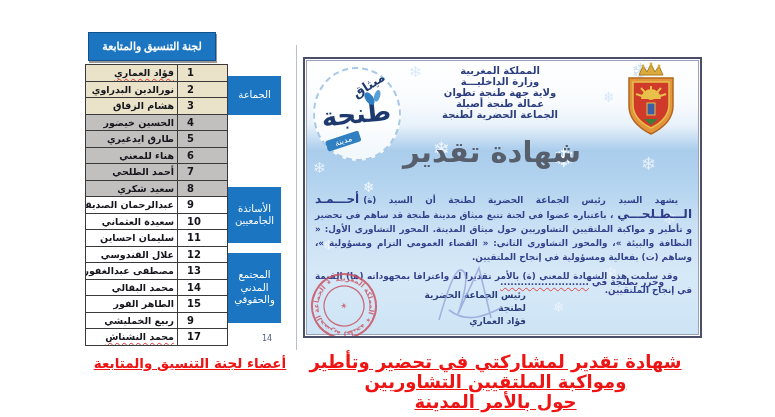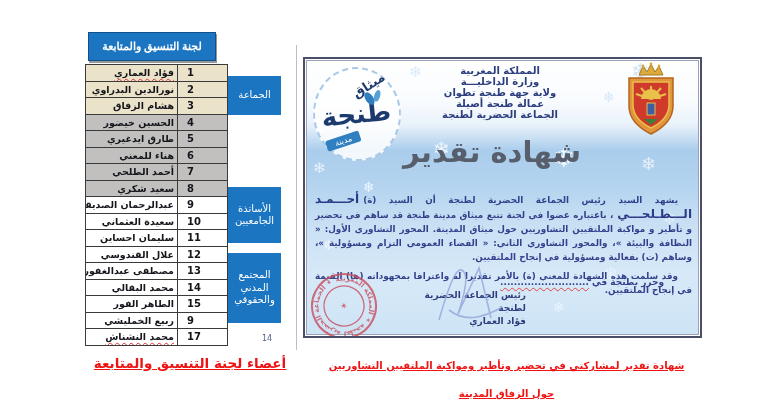--- a/index.html
+++ b/index.html
@@ -23,21 +23,21 @@
   .gbox{position:absolute;left:228px;width:53px;background:#1b75c0;color:#fff;direction:rtl;
         display:flex;align-items:center;justify-content:center;text-align:center;
         font-size:10px;line-height:1.25;padding:2px;box-sizing:border-box;}
   .gbox1{top:76px;height:39px;}
   .gbox2{top:123px;height:55px;}
   .gbox3{top:187px;height:56px;}
   .gbox4{top:253px;height:70px;}
   .pagenum{position:absolute;left:262px;top:334px;font-size:8px;color:#55608a;}
   .caption{color:#ef1414;font-weight:bold;direction:rtl;text-align:center;text-decoration:underline;}
   .caption-left{position:absolute;left:45px;top:355px;width:290px;font-size:13.5px;}
-  .caption-right{position:absolute;left:304px;top:352px;width:405px;font-size:10px;line-height:28px;}
+  .caption-right{position:absolute;left:293px;top:352px;width:405px;font-size:18px;line-height:20px;}
 
   
   .scan-edge{position:absolute;left:296px;top:45px;width:1px;height:305px;background:#b9bec8;}
   .cert{position:absolute;left:303px;top:57px;width:399px;height:281px;box-sizing:border-box;
         border:2px solid #4a4e68;box-shadow:inset 0 0 0 1px #ffffff,inset 0 0 0 2px #9ba1bb;
         background:linear-gradient(180deg,#ffffff 0%,#f8fbfe 16%,#e8f1fa 24%,#aacdec 33%,#b4d4ef 46%,
                    #c9e0f4 60%,#d7e9f8 78%,#cde4f5 100%);overflow:hidden;}
   .flake{position:absolute;pointer-events:none;}
   .flake::before{content:"❄";}
   .cert-header{position:absolute;left:120px;top:6px;width:150px;text-align:center;direction:rtl;
@@ -243,16 +243,16 @@
       <path id="stampArc" d="M35,9.5 a25.5,25.5 0 1,1 -0.01,0" fill="none"></path>
       <text font-size="7" fill="#c9505f" font-weight="bold">
         <textPath href="#stampArc">الجماعة الحضرية لطنجة ✶ المملكة المغربية ✶</textPath>
       </text>
       <text x="35" y="38" text-anchor="middle" font-size="9" fill="#c9505f">✶</text>
     </svg>
   </div>
 
   <div class="caption caption-right">
     <div>شهادة تقدير لمشاركتي في تحضير وتأطير ومواكبة الملتقيين التشاوريين</div>
-    <div>حول الزفاق المدينة</div>
+    <div>حول بالأمر المدينة</div>
   </div>
 
 </div>
 
 </body></html>

